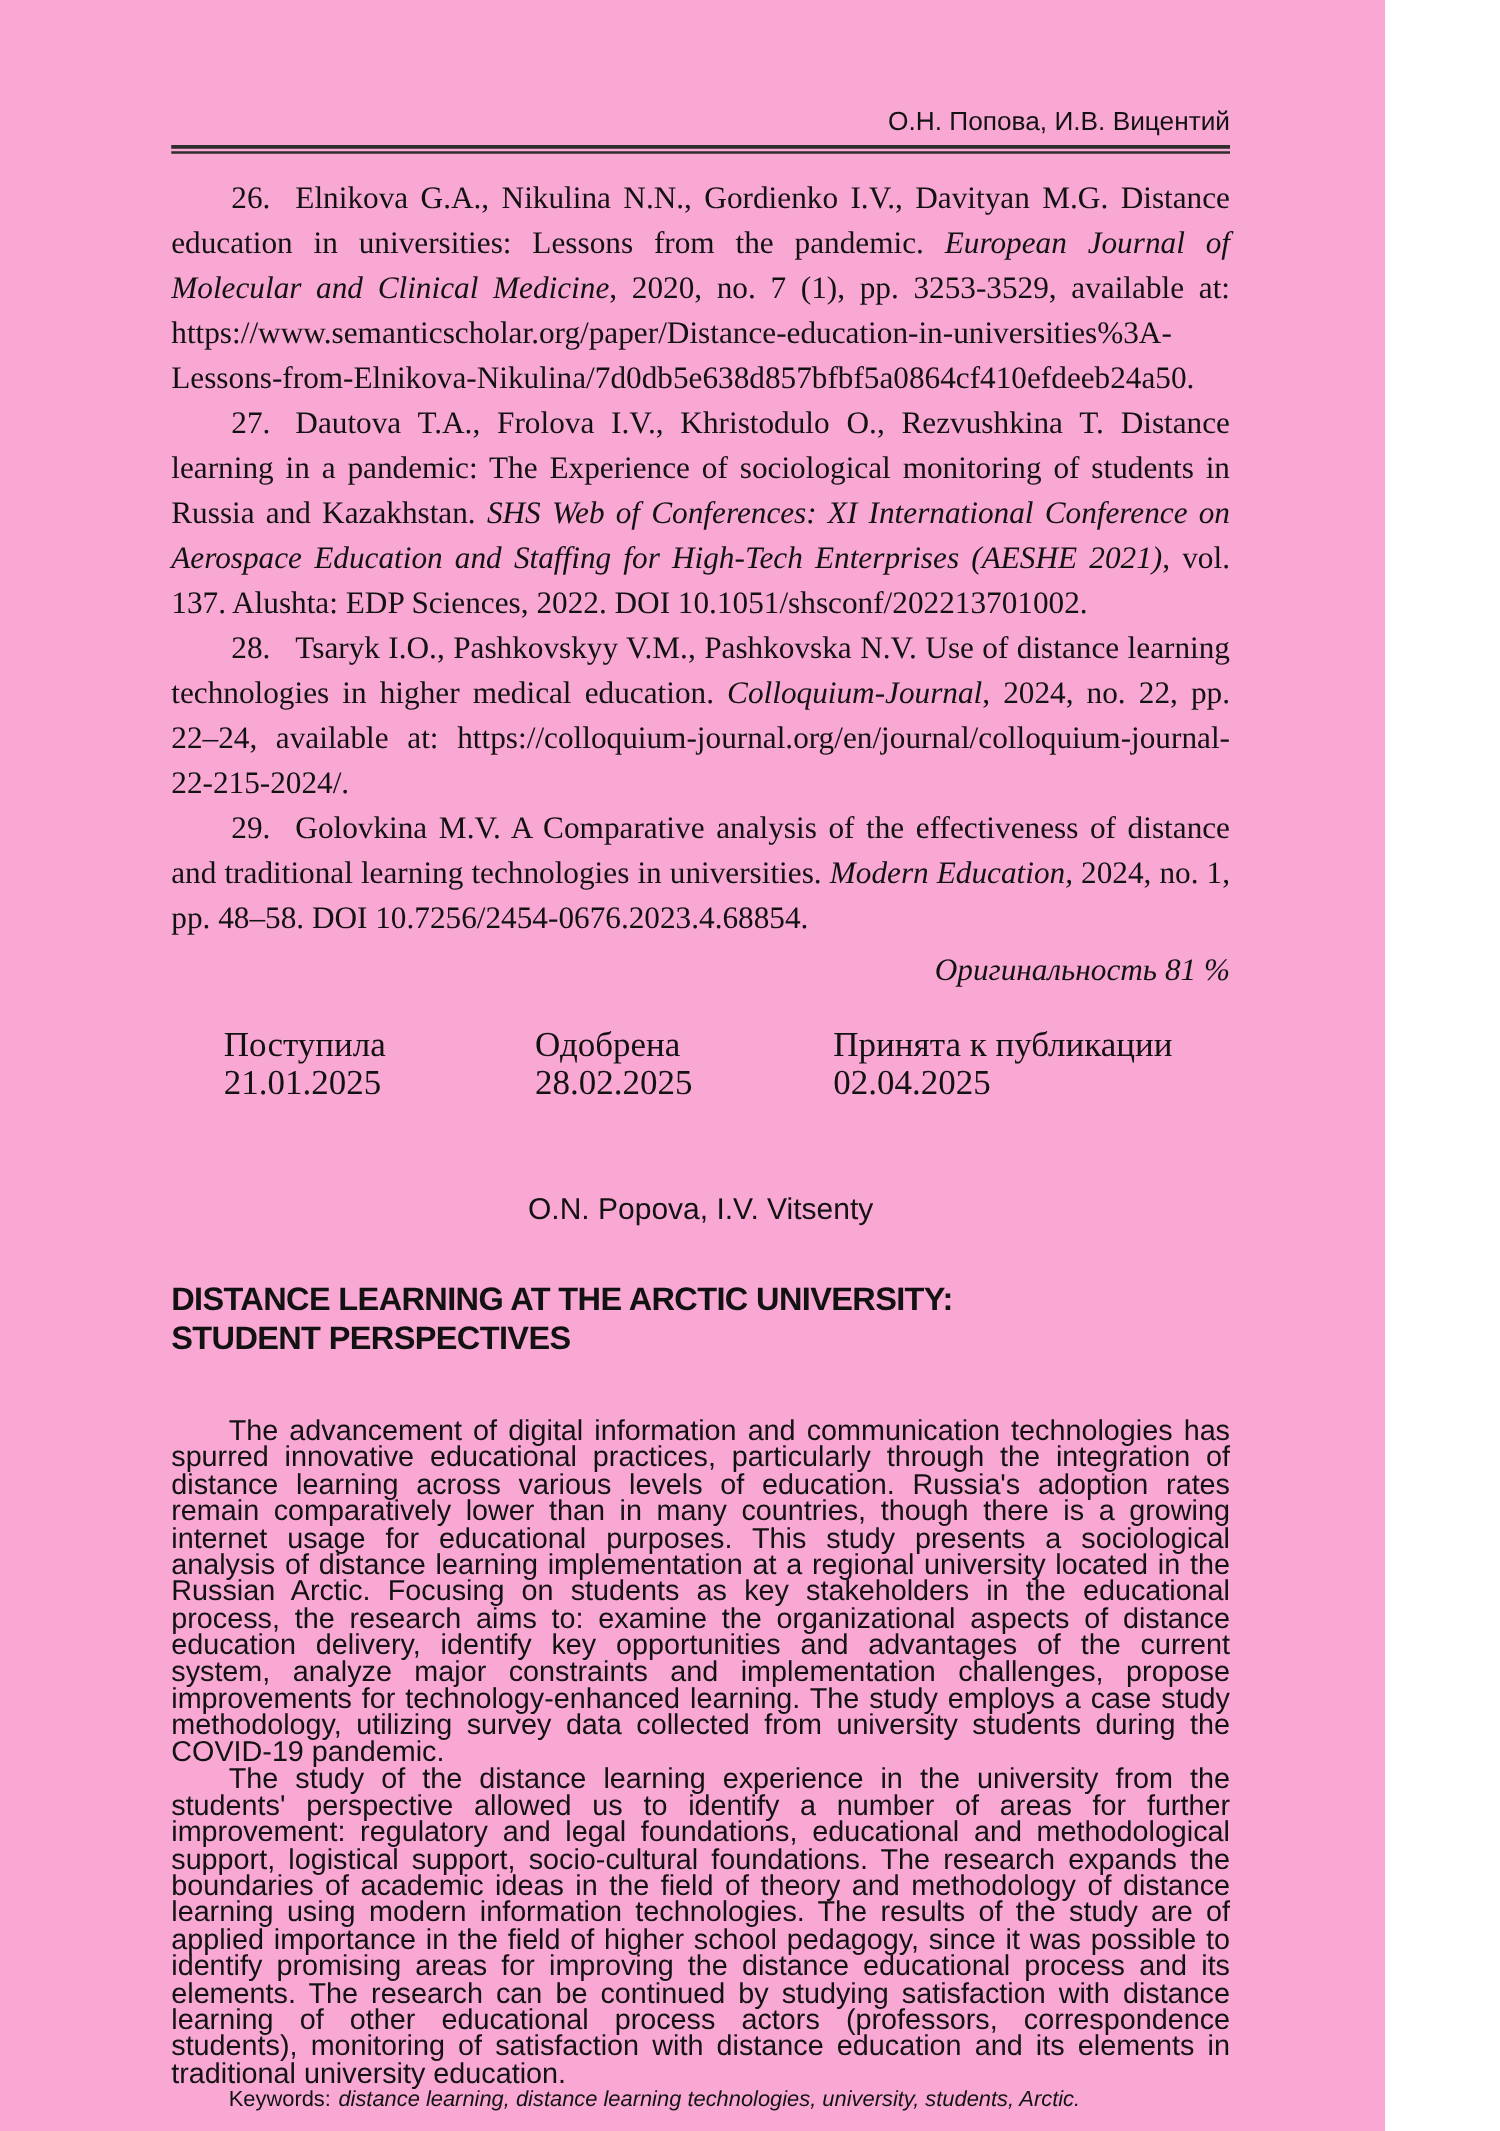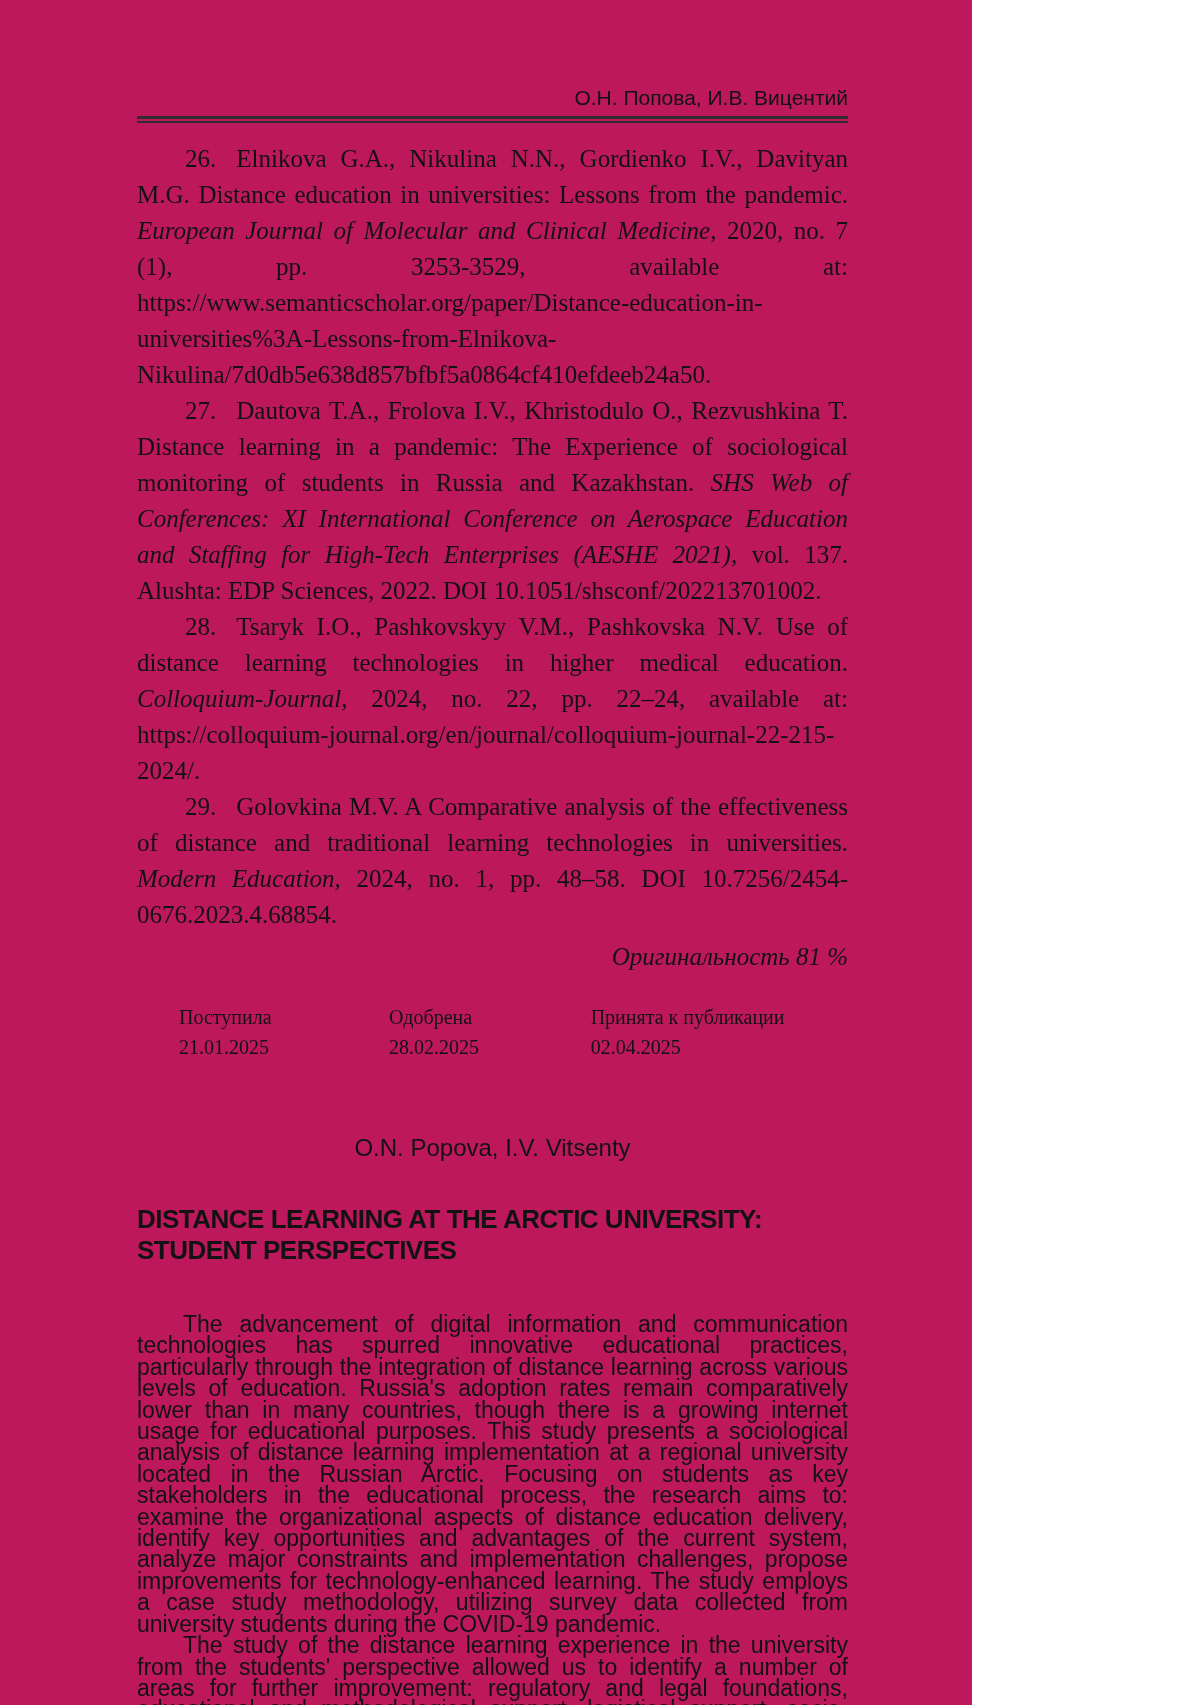--- a/index.html
+++ b/index.html
@@ -1,20 +1,20 @@
 <!DOCTYPE html>
 <html><head>
 <meta charset="utf-8">
 <style>
   html, body { margin: 0; padding: 0; background: #ffffff; }
   .page {
     position: relative;
-    width: 972px;
+    width: 1108px;
     height: 1705px;
-    background: #be185d;
+    background: #f9a8d4;
     overflow: hidden;
     font-family: "Liberation Serif", serif;
     color: #121212;
   }
   .content { margin: 0 124px 0 137px; }
 
   .running-header {
     padding-top: 86px;
     text-align: right;
     font-family: "Liberation Sans", sans-serif;
@@ -44,21 +44,21 @@
     text-align: right;
     font-style: italic;
     font-size: 25px;
     line-height: 31px;
   }
   .dates {
     margin-top: 30px;
     display: flex;
     justify-content: space-between;
     padding-left: 42px;
-    font-size: 20px;
+    font-size: 28px;
     line-height: 30px;
     gap: 43px;
   }
 
   .authors-en {
     margin-top: 72px;
     text-align: center;
     font-family: "Liberation Sans", sans-serif;
     font-weight: normal;
     font-size: 24px;

